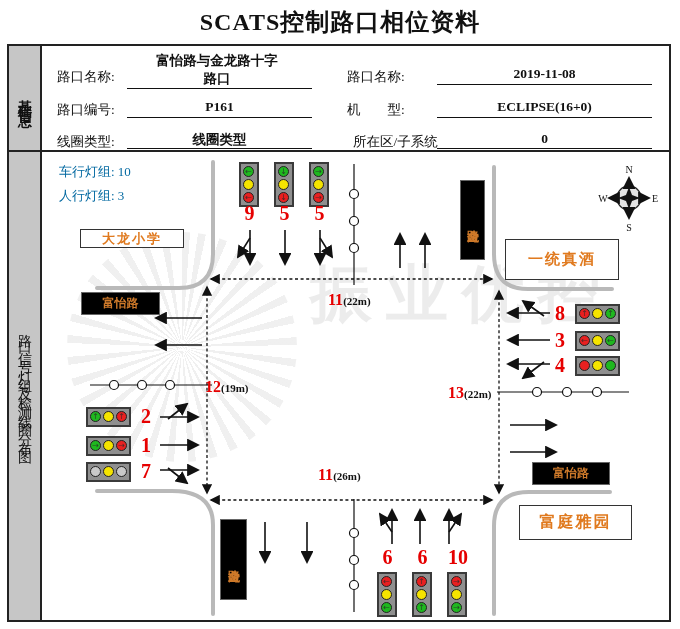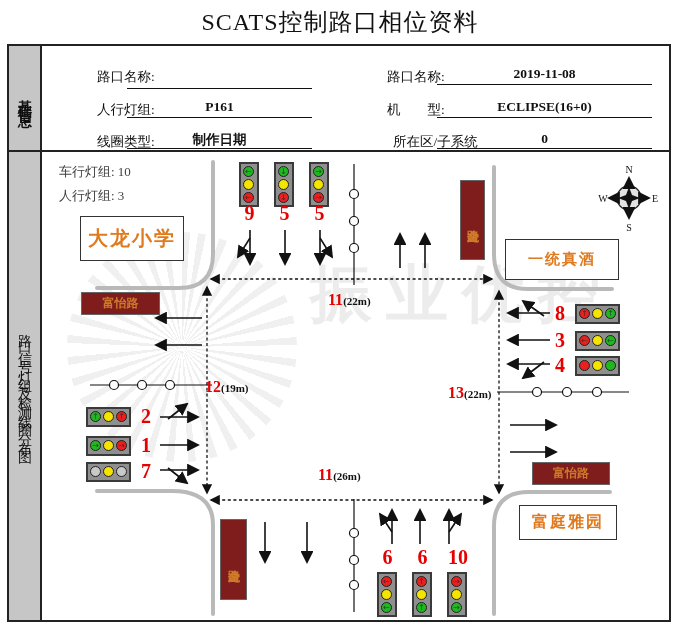--- a/index.html
+++ b/index.html
@@ -1,50 +1,50 @@
 <!DOCTYPE html>
 <html><head>
 <meta charset="utf-8">
 <style>
   html,body{margin:0;padding:0;background:#fff;}
   .page{position:relative;width:680px;height:629px;background:#fff;overflow:hidden;
         font-family:"Liberation Serif","DejaVu Serif",serif;color:#111;}
   .title{position:absolute;left:0;top:6px;width:680px;text-align:center;
-         font-size:24px;font-weight:normal;letter-spacing:1px;}
+         font-size:24px;font-weight:bold;letter-spacing:1px;}
   .frame{position:absolute;left:7px;top:44px;width:664px;height:578px;
          border:2px solid #222;box-sizing:border-box;background:#fff;}
   
   .sb{position:absolute;left:0;top:0;width:33px;background:#c6c6c6;
       border-right:2px solid #222;box-sizing:border-box;display:flex;
       align-items:center;justify-content:center;}
   .sb span{writing-mode:vertical-lr;text-orientation:upright;font-size:14px;
            font-weight:bold;letter-spacing:5px;color:#111;}
   .sb1{height:106px;border-bottom:2px solid #222;}
   .sb2{top:106px;height:468px;}
   .sb2 span{letter-spacing:9px;font-weight:normal;}
   
   .hdr{position:absolute;left:33px;top:0;width:627px;height:106px;border-bottom:2px solid #222;box-sizing:border-box;}
-  .hl{position:absolute;font-size:13.5px;white-space:pre;margin-left:40px;}
+  .hl{position:absolute;font-size:13.5px;white-space:pre;}
   .hv{position:absolute;font-size:13.5px;font-weight:bold;text-align:center;}
   .ul{position:absolute;height:0;border-bottom:1.5px solid #111;}
   
   .dia{position:absolute;left:33px;top:106px;width:629px;height:470px;overflow:hidden;}
   .wm-burst{position:absolute;left:25px;top:80px;width:230px;height:230px;border-radius:50%;
      background:repeating-conic-gradient(from 8deg,rgba(200,200,200,.55) 0deg 4deg,rgba(255,255,255,0) 4deg 11deg);
      opacity:.5;z-index:0;}
   .wm-t1{position:absolute;left:268px;top:100px;font-size:62px;font-weight:bold;
      letter-spacing:14px;color:rgba(205,205,205,.38);z-index:0;white-space:nowrap;font-family:"Liberation Sans",sans-serif;}
   .wm-t2{position:absolute;left:268px;top:178px;font-size:36px;font-weight:bold;
      letter-spacing:4px;color:rgba(215,195,200,.45);z-index:0;white-space:nowrap;font-family:"Liberation Sans",sans-serif;}
   .gfx{position:absolute;left:0;top:0;z-index:1;}
   .lbl{position:absolute;z-index:2;box-sizing:border-box;}
-  .counts{font-size:13px;color:#404040;}
+  .counts{font-size:13px;color:#0369a1;}
   .box-w{background:#fff;border:1.5px solid #333;color:#e07a1f;font-weight:bold;
          display:flex;align-items:center;justify-content:center;letter-spacing:2px;}
-  .box-g{background:#7f1d1d;border:1.5px solid #666;color:#cf7a2a;font-weight:bold;
+  .box-g{background:#000000;border:1.5px solid #666;color:#cf7a2a;font-weight:bold;
          display:flex;align-items:center;justify-content:center;}
   .vtxt{writing-mode:vertical-lr;text-orientation:upright;}
   .num{color:#e60000;font-weight:bold;font-size:20px;text-align:center;}
   .dim{white-space:nowrap;}
   .dim .dnum{color:#e60000;font-weight:bold;font-size:16px;}
   .dim .dlen{color:#111;font-weight:bold;font-size:11px;}
   
   .head{position:absolute;z-index:2;background:#8f8f8f;border:2px solid #3a3a3a;
         display:flex;gap:2px;padding:2px;box-sizing:content-box;}
   .head.v{flex-direction:column;width:12px;}
@@ -67,36 +67,37 @@
 
     <div class="sb sb1">
       <span>基础信息</span>
     </div>
     <div class="sb sb2">
       <span>路口信号灯组及检测线圈分布图</span>
     </div>
 
     <div class="hdr">
       <span class="hl" style="left:15px;top:22px">路口名称:</span>
+      <div class="hv" style="left:110px;top:6px;width:130px">富怡路与金龙路十字路口</div>
       <div class="ul" style="left:85px;top:42px;width:185px"></div>
 
       <span class="hl" style="left:305px;top:22px">路口名称:</span>
       <div class="hv" style="left:395px;top:20px;width:215px">2019-11-08</div>
       <div class="ul" style="left:395px;top:38px;width:215px"></div>
 
-      <span class="hl" style="left:15px;top:55px">人行灯组:</span>
+      <span class="hl" style="left:15px;top:55px">路口编号:</span>
       <div class="hv" style="left:85px;top:53px;width:185px">P161</div>
       <div class="ul" style="left:85px;top:71px;width:185px"></div>
 
       <span class="hl" style="left:305px;top:55px">机        型:</span>
       <div class="hv" style="left:395px;top:53px;width:215px">ECLIPSE(16+0)</div>
       <div class="ul" style="left:395px;top:71px;width:215px"></div>
 
       <span class="hl" style="left:15px;top:87px">线圈类型:</span>
-      <div class="hv" style="left:85px;top:85px;width:185px">制作日期</div>
+      <div class="hv" style="left:85px;top:85px;width:185px">线圈类型</div>
       <div class="ul" style="left:85px;top:102px;width:185px"></div>
 
       <span class="hl" style="left:311px;top:87px">所在区/子系统</span>
       <div class="hv" style="left:395px;top:85px;width:215px">0</div>
       <div class="ul" style="left:395px;top:102px;width:215px"></div>
     </div>
 
     <div class="dia">
 
       <div class="wm-burst"></div>
@@ -209,23 +210,23 @@
           <text x="0" y="-25" text-anchor="middle" font-size="10" fill="#111">N</text>
           <text x="0" y="33" text-anchor="middle" font-size="10" fill="#111">S</text>
           <text x="-26" y="4" text-anchor="middle" font-size="10" fill="#111">W</text>
           <text x="26" y="4" text-anchor="middle" font-size="10" fill="#111">E</text>
         </g>
       </svg>
 
       <div class="lbl counts" style="left:17px;top:11px">车行灯组: 10</div>
       <div class="lbl counts" style="left:17px;top:35px">人行灯组: 3</div>
 
-      <div class="lbl box-w" style="left:38px;top:64px;width:104px;height:45px;font-size:20px">大龙小学</div>
+      <div class="lbl box-w" style="left:38px;top:77px;width:104px;height:19px;font-size:13px">大龙小学</div>
       <div class="lbl box-w" style="left:463px;top:87px;width:114px;height:41px;font-size:15px">一统真酒</div>
-      <div class="lbl box-w" style="left:477px;top:353px;width:98px;height:35px;font-size:16px">富庭雅园</div>
+      <div class="lbl box-w" style="left:477px;top:353px;width:113px;height:35px;font-size:16px">富庭雅园</div>
       <div class="lbl box-g" style="left:39px;top:140px;width:79px;height:23px;font-size:12px">富怡路</div>
       <div class="lbl box-g" style="left:490px;top:310px;width:78px;height:23px;font-size:12px">富怡路</div>
       <div class="lbl box-g vtxt" style="left:418px;top:28px;width:25px;height:80px;font-size:12px">金龙路</div>
       <div class="lbl box-g vtxt" style="left:178px;top:367px;width:27px;height:81px;font-size:12px">金龙路</div>
 
       <div class="lbl dim" style="left:286px;top:139px"><span class="dnum">11</span><span class="dlen">(22m)</span></div>
       <div class="lbl dim" style="left:163px;top:226px"><span class="dnum">12</span><span class="dlen">(19m)</span></div>
       <div class="lbl dim" style="left:406px;top:232px"><span class="dnum">13</span><span class="dlen">(22m)</span></div>
       <div class="lbl dim" style="left:276px;top:314px"><span class="dnum">11</span><span class="dlen">(26m)</span></div>
 

